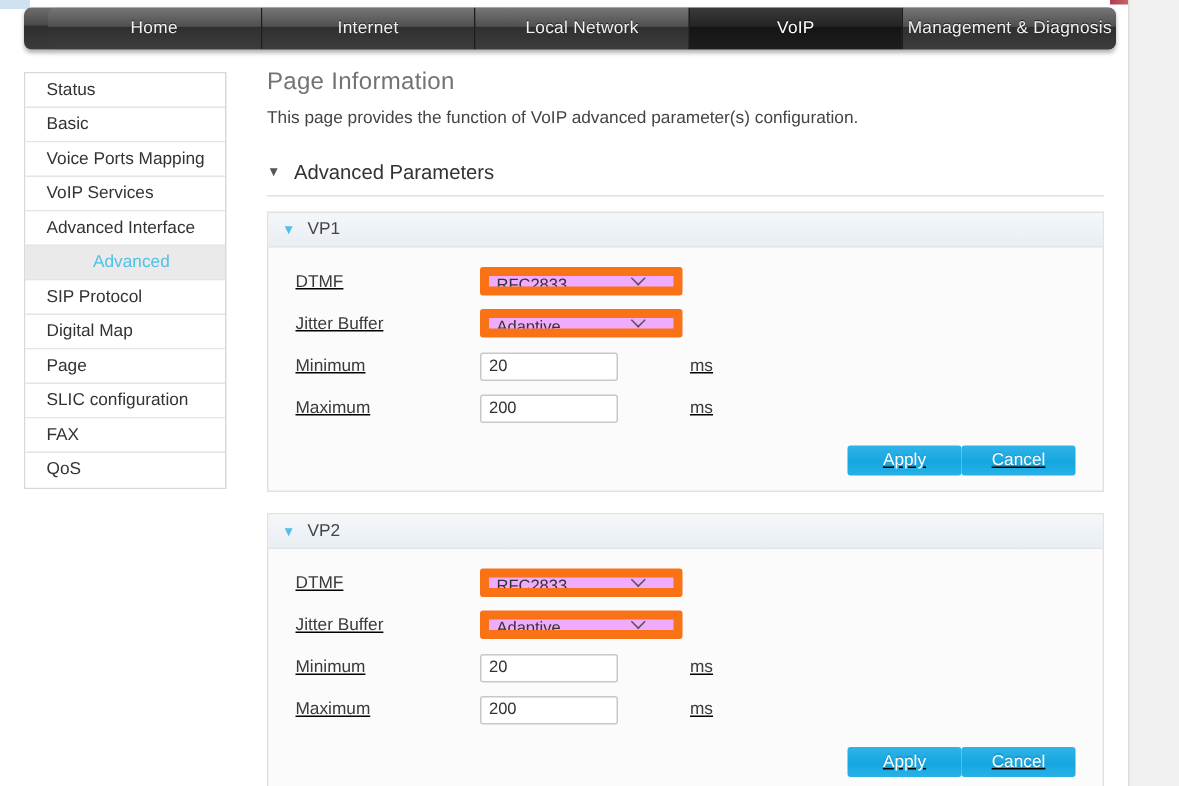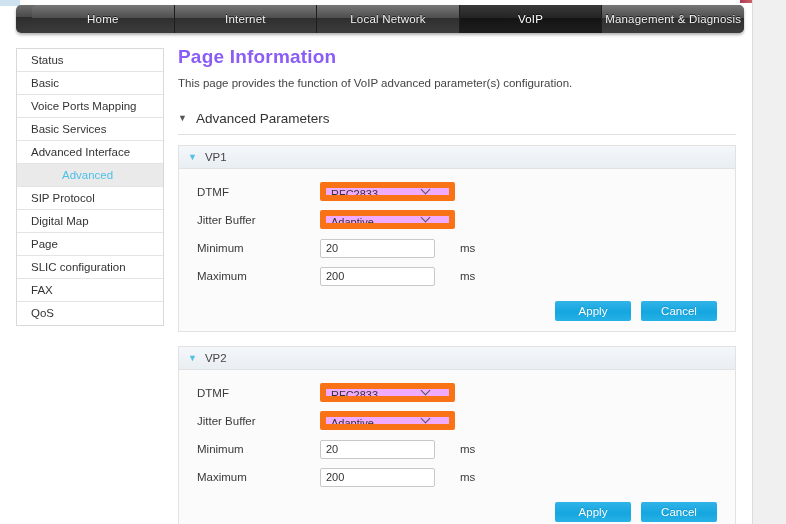--- a/index.html
+++ b/index.html
@@ -45,39 +45,39 @@
   .navtab:last-child { border-right: none; }
   .navtab.active {
     background: linear-gradient(180deg,#3a3a3a 0%, #242424 45%, #141414 47%, #1e1e1e 100%);
     color: #ffffff;
   }
   .navtab:first-child { border-top-left-radius: 5px; border-bottom-left-radius: 5px; }
   .navtab:last-child  { border-top-right-radius: 5px; border-bottom-right-radius: 5px; }
 
   
   .sidebar {
-    position: absolute; left: 16px; top: 48px; width: 148px;
+    position: absolute; left: 16px; top: 48px; width: 135px;
     border: 1px solid #d9d9d9; background: #ffffff;
   }
   .side-item {
     height: 23px; line-height: 23px;
     padding-left: 14px;
     font-size: 11.5px; color: #333333;
     border-bottom: 1px solid #e4e4e4;
     background: #ffffff;
     cursor: pointer;
     white-space: nowrap;
   }
   .side-item:last-child { border-bottom: none; }
   .side-item.selected { background: #eaeaea; color: #4fc0e6; padding-left: 45px; }
 
   
   .content { position: absolute; left: 178px; top: 46px; width: 558px; }
   .page-title {
-    font-size: 19px; color: #8b5cf6; font-weight: bold;
+    font-size: 16px; color: #737373; font-weight: normal;
     letter-spacing: .2px; margin-bottom: 9px;
   }
   .page-desc { font-size: 11.5px; color: #444444; margin-bottom: 22px; }
 
   .sect-head {
     display: flex; align-items: center; gap: 9px;
     font-size: 13.5px; color: #333333;
     padding-bottom: 8px;
     cursor: pointer;
   }
@@ -92,21 +92,21 @@
   }
   .panel-head {
     height: 23px; display: flex; align-items: center; gap: 8px;
     padding-left: 9px;
     background: linear-gradient(180deg,#f4f7fa 0%, #e9eef3 100%);
     border-bottom: 1px solid #e2e2e2;
     font-size: 11.5px; color: #444444;
     cursor: pointer;
   }
   .tri-cyan { font-size: 9px; color: #4fc0e6; line-height: 1; }
-  .panel-body { padding: 12px 14px 10px 18px; }
+  .panel-body { padding: 12px 14px 10px 18px; text-decoration: underline; }
 
   .frow { display: flex; align-items: center; height: 22px; margin-bottom: 6px; }
   .flabel { width: 123px; font-size: 11.5px; color: #3a3a3a; }
   .fctl { position: relative; width: 115px; }
 
   select.sel {
     width: 135px; height: 19px;
     font-family: "Liberation Sans", sans-serif; font-size: 11px; color: #333;
     background: #f0abfc;
     border: 6px solid #f97316; border-radius: 2px;
@@ -115,29 +115,29 @@
     cursor: pointer;
   }
   .chev {
     position: absolute; right: 6px; top: 4px;
     width: 7px; height: 7px;
     border-right: 1.5px solid #555; border-bottom: 1.5px solid #555;
     transform: rotate(45deg);
     pointer-events: none;
   }
   input.txt {
-    width: 115px; height: 19px;
+    width: 92px; height: 19px;
     font-family: "Liberation Sans", sans-serif; font-size: 11px; color: #333;
     background: #ffffff;
     border: 1px solid #c8c8c8; border-radius: 2px;
     padding: 0 5px;
   }
   .unit { font-size: 11.5px; color: #3a3a3a; margin-left: 25px; }
 
-  .btnrow { display: flex; justify-content: flex-end; gap: 10px; margin-top: 14px; padding-right: 4px; }
+  .btnrow { display: flex; justify-content: flex-end; margin-top: 14px; padding-right: 4px; }
   .btn {
     width: 76px; height: 20px;
     border: none; border-radius: 2px;
     background: linear-gradient(180deg,#31b4e8 0%, #15a6e0 55%, #27b2e6 100%);
     color: #ffffff; font-size: 11.5px;
     font-family: "Liberation Sans", sans-serif;
     cursor: pointer;
     text-shadow: 0 -1px 0 rgba(0,0,0,.12);
   }
 </style>
@@ -155,21 +155,21 @@
       <div class="navtab">Internet</div>
       <div class="navtab">Local Network</div>
       <div class="navtab active">VoIP</div>
       <div class="navtab">Management &amp; Diagnosis</div>
     </div>
 
   <div class="sidebar" id="sidebar">
       <div class="side-item">Status</div>
       <div class="side-item">Basic</div>
       <div class="side-item">Voice Ports Mapping</div>
-      <div class="side-item">Basic Services</div>
+      <div class="side-item">VoIP Services</div>
       <div class="side-item">Advanced Interface</div>
       <div class="side-item selected">Advanced</div>
       <div class="side-item">SIP Protocol</div>
       <div class="side-item">Digital Map</div>
       <div class="side-item">Page</div>
       <div class="side-item">SLIC configuration</div>
       <div class="side-item">FAX</div>
       <div class="side-item">QoS</div>
     </div>
 

